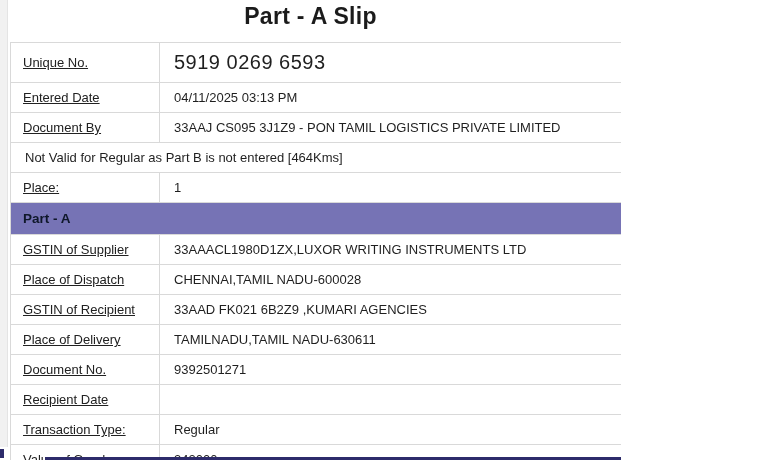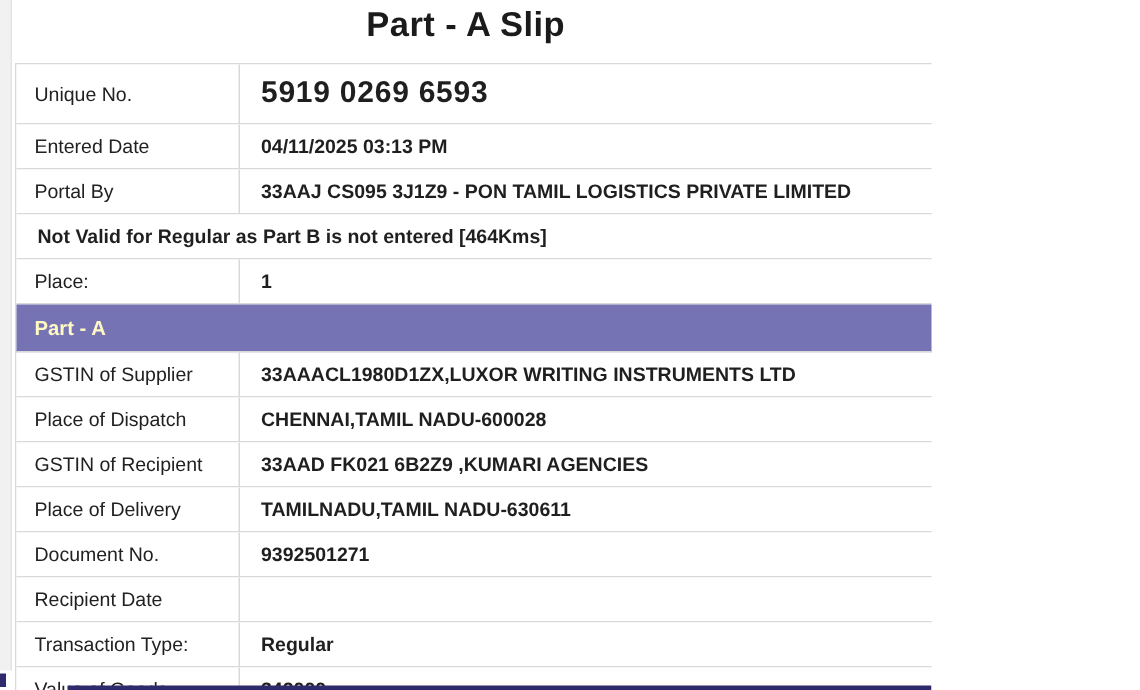--- a/index.html
+++ b/index.html
@@ -46,39 +46,40 @@
   .cell-label {
     width:149px;
     flex:0 0 149px;
     box-sizing:border-box;
     padding-left:12px;
     border-right:1px solid #d9d9d9;
     display:flex;
     align-items:center;
     font-size:13px;
     color:#212121;
+    text-decoration:underline;
   }
   .cell-value {
     flex:1;
     display:flex;
     align-items:center;
     padding-left:14px;
     font-size:13px;
-    font-weight:bold;
+    font-weight:normal;
     color:#1f1f1f;
   }
   .row.tall .cell-value { font-size:20px; letter-spacing:0.5px; }
   .section-band {
     height:32px;
     display:flex;
     align-items:center;
     padding-left:12px;
     box-sizing:border-box;
     border-bottom:1px solid #d9d9d9;
-    color:#fef9c3;
+    color:#0f172a;
     font-size:13.5px;
     font-weight:bold;
   }
   .bottom-bar {
     position:absolute;
     left:45px; right:0; bottom:0;
     height:3px;
   }
   .bottom-tick {
     position:absolute;
@@ -101,21 +102,21 @@
       <div class="cell-label">Unique No.</div>
       <div class="cell-value">5919 0269 6593</div>
     </div>
 
     <div class="row">
       <div class="cell-label">Entered Date</div>
       <div class="cell-value">04/11/2025 03:13 PM</div>
     </div>
 
     <div class="row">
-      <div class="cell-label">Portal By</div>
+      <div class="cell-label">Document By</div>
       <div class="cell-value">33AAJ CS095 3J1Z9 - PON TAMIL LOGISTICS PRIVATE LIMITED</div>
     </div>
 
     <div class="row">
       <div class="cell-value">Not Valid for Regular as Part B is not entered [464Kms]</div>
     </div>
 
     <div class="row">
       <div class="cell-label">Place:</div>
       <div class="cell-value">1</div>

